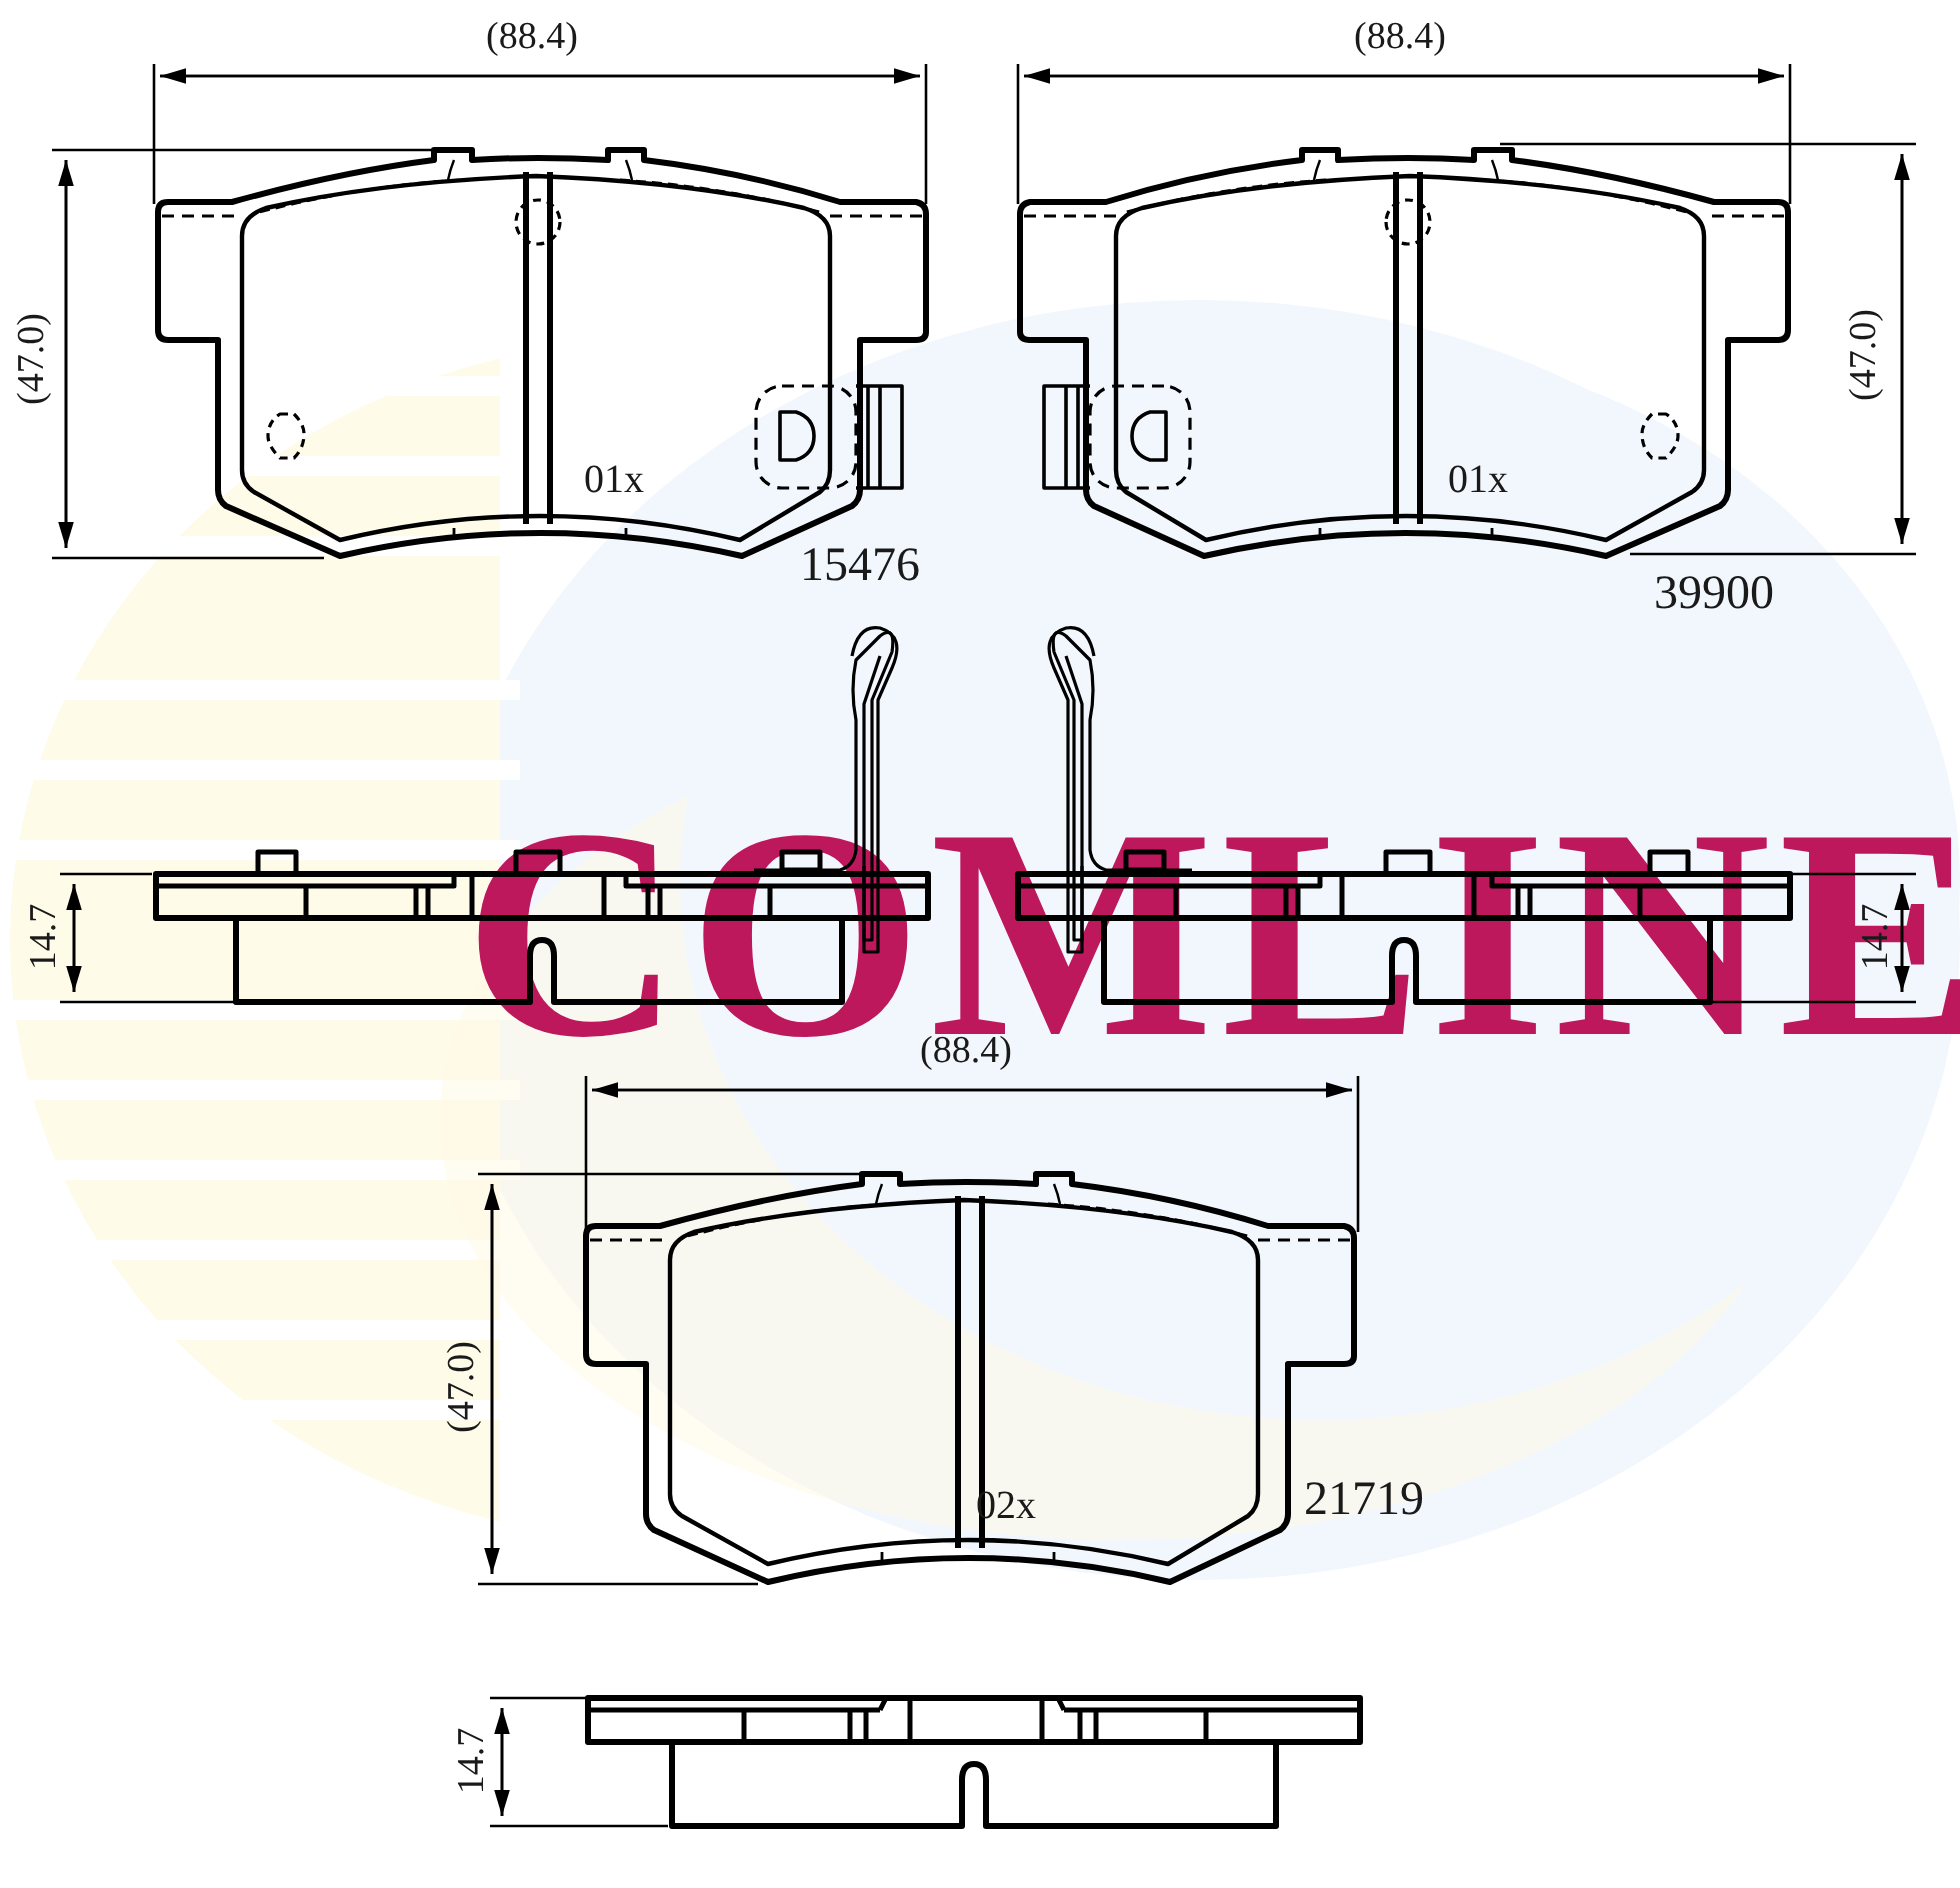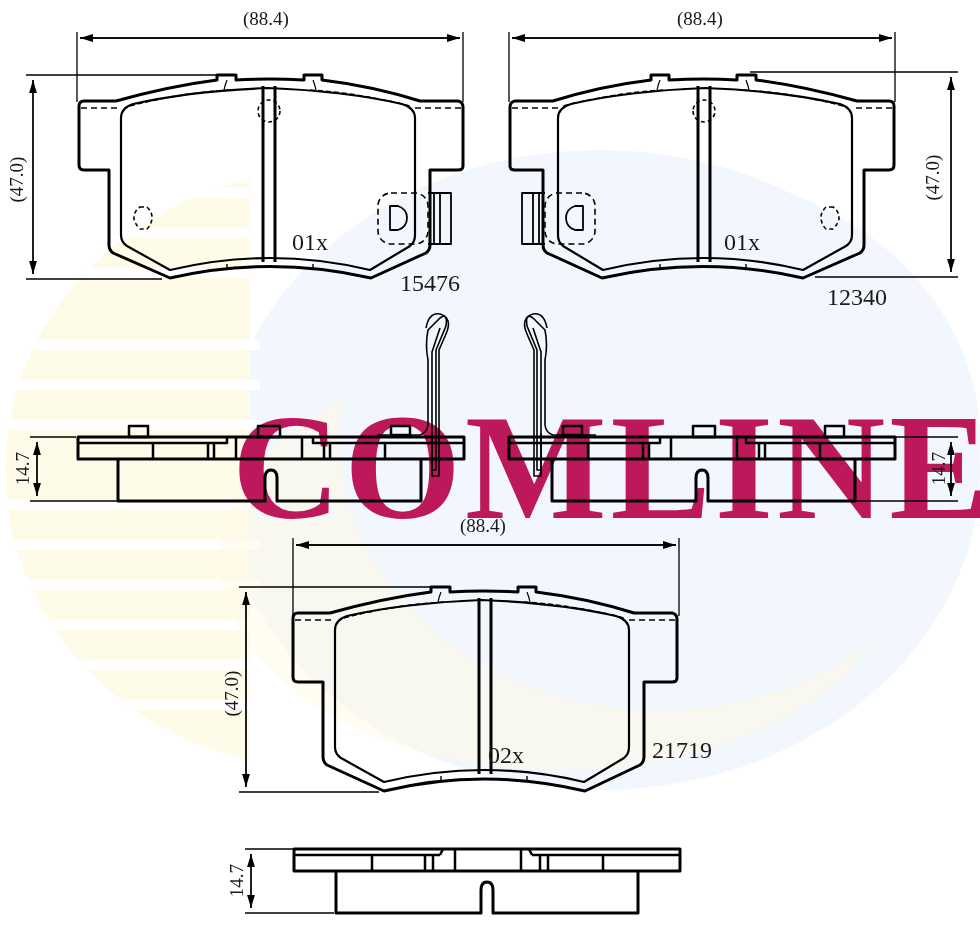--- a/index.html
+++ b/index.html
@@ -3,21 +3,21 @@
 <meta charset="utf-8">
 <style>
   html, body { margin: 0; padding: 0; background: #ffffff; }
   body { width: 980px; height: 944px; position: relative; overflow: hidden;
          font-family: "Liberation Serif", serif; }
   .canvas { position: absolute; left: 0; top: 0; width: 980px; height: 944px; }
   svg { position: absolute; left: 0; top: 0; }
   .lbl { position: absolute; font-family: "Liberation Serif", serif; color: #1a1a1a; white-space: nowrap; line-height: 1; }
   .dim { font-size: 19px; }
   .code { font-size: 24px; }
-  .qty { font-size: 24px; }
+  .qty { font-size: 20px; }
   .vert { transform-origin: center center; transform: rotate(-90deg); }
   .wm-text { position: absolute; font-family: Liberation Serif, serif; font-weight: bold;
              font-size: 150px; color: #be185d; letter-spacing: 4px; line-height: 1; }
 </style>
 </head>
 <body>
 
 <div class="canvas">
 
   <svg width="980" height="944">
@@ -202,21 +202,21 @@
 
   <div class="lbl dim" style="left:243px; top:9px;">(88.4)</div>
   <div class="lbl dim vert" style="left:-10px; top:170px; width:52px; text-align:center;">(47.0)</div>
   <div class="lbl qty" style="left:292px; top:230px;">01x</div>
   <div class="lbl code" style="left:400px; top:271px;">15476</div>
   <div class="lbl dim vert" style="left:2px; top:459px; width:40px; text-align:center;">14.7</div>
 
   <div class="lbl dim" style="left:677px; top:9px;">(88.4)</div>
   <div class="lbl dim vert" style="left:906px; top:168px; width:52px; text-align:center;">(47.0)</div>
   <div class="lbl qty" style="left:724px; top:230px;">01x</div>
-  <div class="lbl code" style="left:827px; top:285px;">12340</div>
+  <div class="lbl code" style="left:827px; top:285px;">39900</div>
   <div class="lbl dim vert" style="left:918px; top:459px; width:40px; text-align:center;">14.7</div>
 
   <div class="lbl dim" style="left:460px; top:516px;">(88.4)</div>
   <div class="lbl dim vert" style="left:205px; top:684px; width:52px; text-align:center;">(47.0)</div>
   <div class="lbl qty" style="left:488px; top:743px;">02x</div>
   <div class="lbl code" style="left:652px; top:738px;font-family:Liberation Serif, serif;">21719</div>
   <div class="lbl dim vert" style="left:216px; top:871px; width:40px; text-align:center;">14.7</div>
 
 </div>
 

